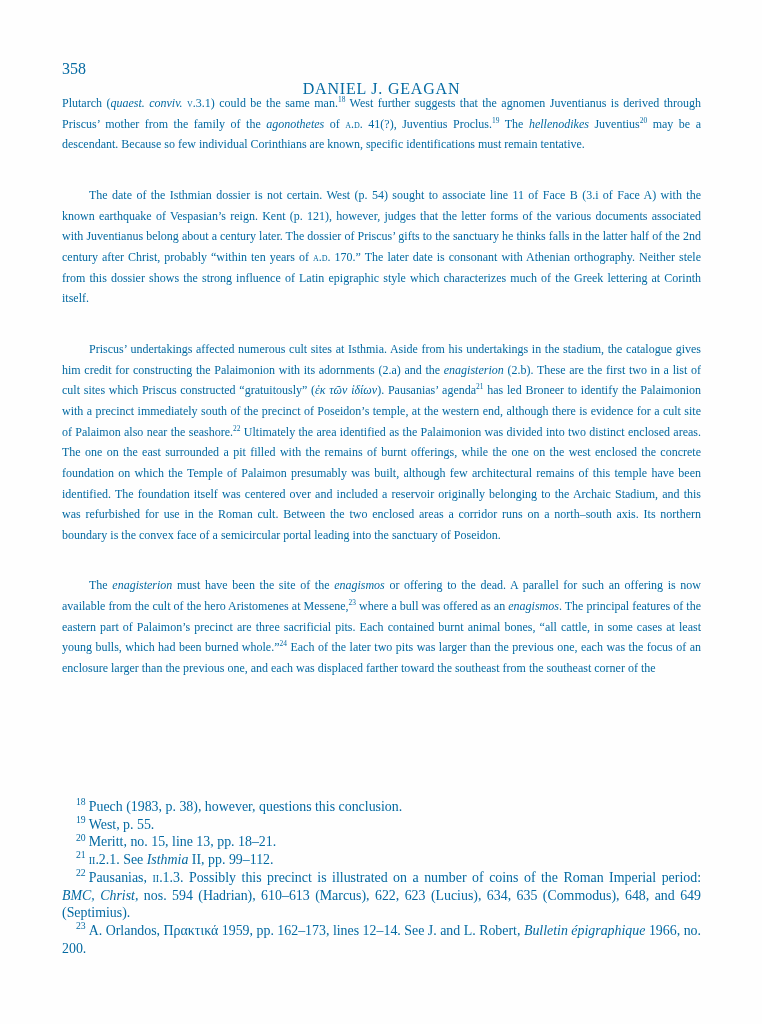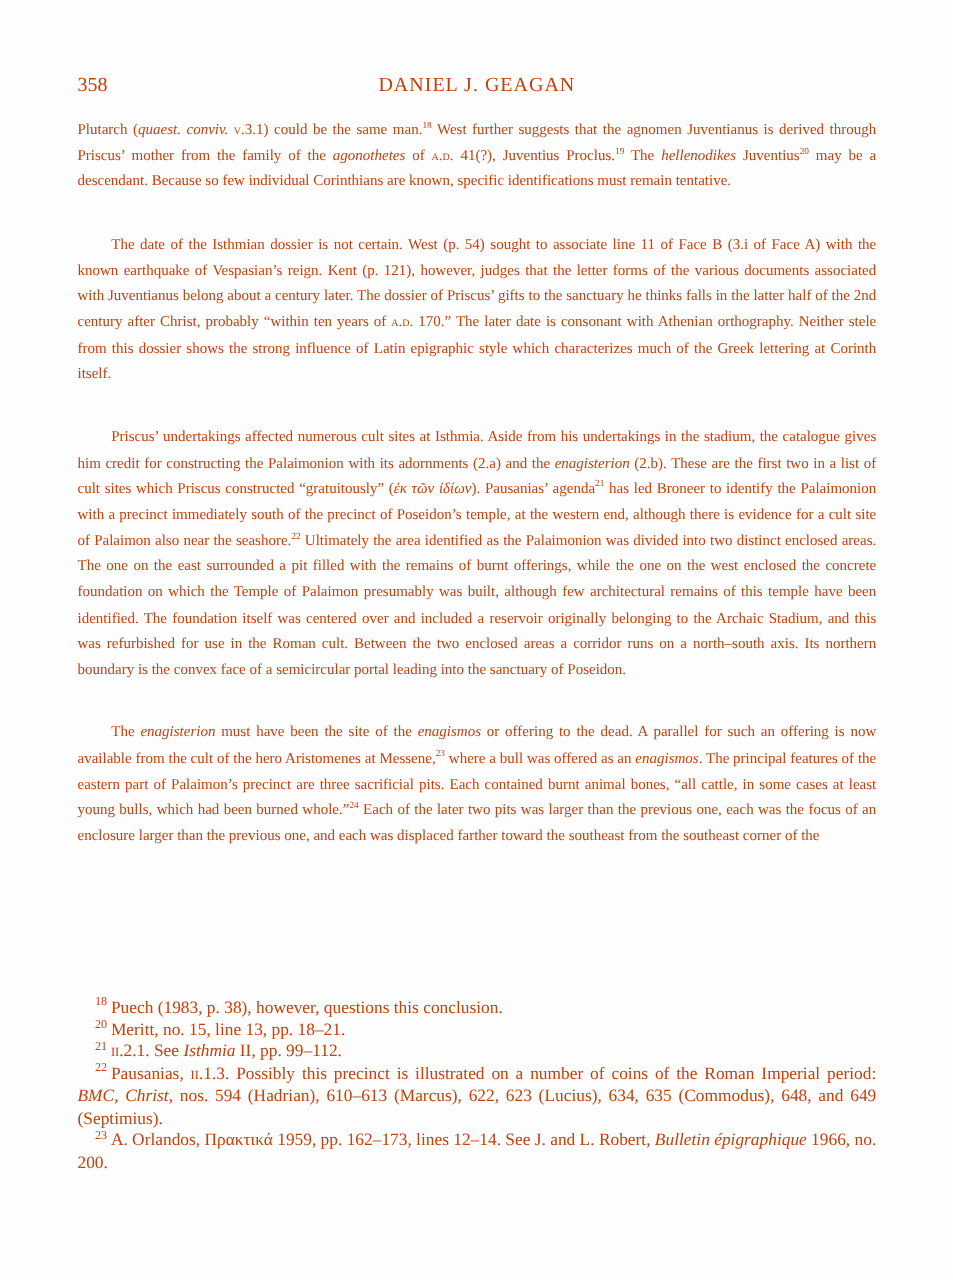--- a/index.html
+++ b/index.html
@@ -1,40 +1,41 @@
 <!DOCTYPE html>
 <html><head>
 <meta charset="utf-8">
 <style>
   html, body { margin: 0; padding: 0; background: #ffffff; }
   .page {
     position: relative;
     width: 762px;
     height: 1024px;
     background: #fefefe;
-    color: #c2410c;
+    color: #0369a1;
     font-family: "Liberation Serif", serif;
     overflow: hidden;
   }
   .header {
     position: absolute;
     top: 60px;
     left: 62px;
     width: 639px;
     height: 20px;
     font-size: 16px;
   }
   .page-num {
     position: absolute;
     left: 0;
     top: 0;
   }
   .running-head {
     text-align: center;
     letter-spacing: 0.8px;
+    margin-top: 20px;
   }
   .body-text {
     position: absolute;
     top: 93px;
     left: 62px;
     width: 639px;
     font-size: 12px;
     line-height: 20.65px;
     text-align: justify;
   }
@@ -73,18 +74,19 @@
     <div class="running-head">DANIEL J. GEAGAN</div>
   </div>
   <div class="body-text">
       <p class="para"><span>Plutarch (</span><span class="it">quaest. conviv.</span><span> </span><span class="sc">v.3.1</span><span>) could be the same man.</span><sup class="sup">18</sup><span> West further suggests that the agnomen Juventianus is derived through Priscus’ mother from the family of the </span><span class="it">agonothetes</span><span> of </span><span class="sc">A.D.</span><span> 41(?), Juventius Proclus.</span><sup class="sup">19</sup><span> The </span><span class="it">hellenodikes</span><span> Juventius</span><sup class="sup">20</sup><span> may be a descendant. Because so few individual Corinthians are known, specific identifications must remain tentative.</span></p>
       <p class="para indent"><span>The date of the Isthmian dossier is not certain. West (p. 54) sought to associate line 11 of Face B (3.i of Face A) with the known earthquake of Vespasian’s reign. Kent (p. 121), however, judges that the letter forms of the various documents associated with Juventianus belong about a century later. The dossier of Priscus’ gifts to the sanctuary he thinks falls in the latter half of the 2nd century after Christ, probably “within ten years of </span><span class="sc">A.D.</span><span> 170.” The later date is consonant with Athenian orthography. Neither stele from this dossier shows the strong influence of Latin epigraphic style which characterizes much of the Greek lettering at Corinth itself.</span></p>
       <p class="para indent"><span>Priscus’ undertakings affected numerous cult sites at Isthmia. Aside from his undertakings in the stadium, the catalogue gives him credit for constructing the Palaimonion with its adornments (2.a) and the </span><span class="it">enagisterion</span><span> (2.b). These are the first two in a list of cult sites which Priscus constructed “gratuitously” (</span><span class="it">ἐκ τῶν ἰδίων</span><span>). Pausanias’ agenda</span><sup class="sup">21</sup><span> has led Broneer to identify the Palaimonion with a precinct immediately south of the precinct of Poseidon’s temple, at the western end, although there is evidence for a cult site of Palaimon also near the seashore.</span><sup class="sup">22</sup><span> Ultimately the area identified as the Palaimonion was divided into two distinct enclosed areas. The one on the east surrounded a pit filled with the remains of burnt offerings, while the one on the west enclosed the concrete foundation on which the Temple of Palaimon presumably was built, although few architectural remains of this temple have been identified. The foundation itself was centered over and included a reservoir originally belonging to the Archaic Stadium, and this was refurbished for use in the Roman cult. Between the two enclosed areas a corridor runs on a north–south axis. Its northern boundary is the convex face of a semicircular portal leading into the sanctuary of Poseidon.</span></p>
       <p class="para indent"><span>The </span><span class="it">enagisterion</span><span> must have been the site of the </span><span class="it">enagismos</span><span> or offering to the dead. A parallel for such an offering is now available from the cult of the hero Aristomenes at Messene,</span><sup class="sup">23</sup><span> where a bull was offered as an </span><span class="it">enagismos</span><span>. The principal features of the eastern part of Palaimon’s precinct are three sacrificial pits. Each contained burnt animal bones, “all cattle, in some cases at least young bulls, which had been burned whole.”</span><sup class="sup">24</sup><span> Each of the later two pits was larger than the previous one, each was the focus of an enclosure larger than the previous one, and each was displaced farther toward the southeast from the southeast corner of the</span></p>
     </div>
   <div class="footnotes">
       <p class="fn"><span class="fn-num">18</span><span>Puech (1983, p. 38), however, questions this conclusion.</span></p>
+      <p class="fn"><span class="fn-num">19</span><span>West, p. 55.</span></p>
       <p class="fn"><span class="fn-num">20</span><span>Meritt, no. 15, line 13, pp. 18–21.</span></p>
       <p class="fn"><span class="fn-num">21</span><span class="sc">II.2.1.</span><span> See </span><span class="it">Isthmia</span><span> II, pp. 99–112.</span></p>
       <p class="fn"><span class="fn-num">22</span><span>Pausanias, </span><span class="sc">II.1.3</span><span>. Possibly this precinct is illustrated on a number of coins of the Roman Imperial period: </span><span class="it">BMC, Christ</span><span>, nos. 594 (Hadrian), 610–613 (Marcus), 622, 623 (Lucius), 634, 635 (Commodus), 648, and 649 (Septimius).</span></p>
       <p class="fn"><span class="fn-num">23</span><span>A. Orlandos, Πρακτικά 1959, pp. 162–173, lines 12–14. See J. and L. Robert, </span><span class="it">Bulletin épigraphique</span><span> 1966, no. 200.</span></p>
     </div>
 </div>
 
 </body></html>

